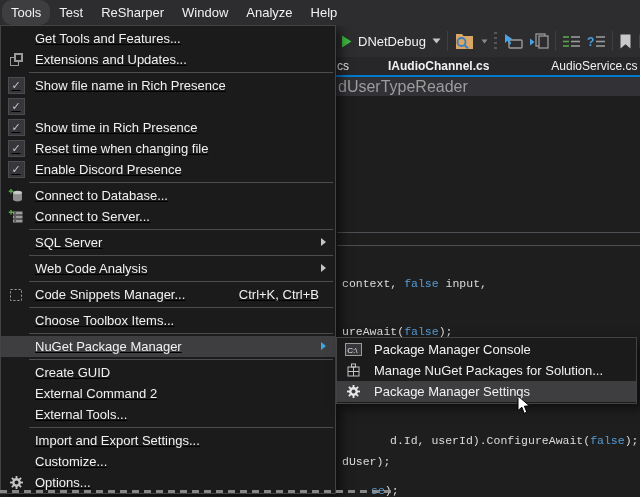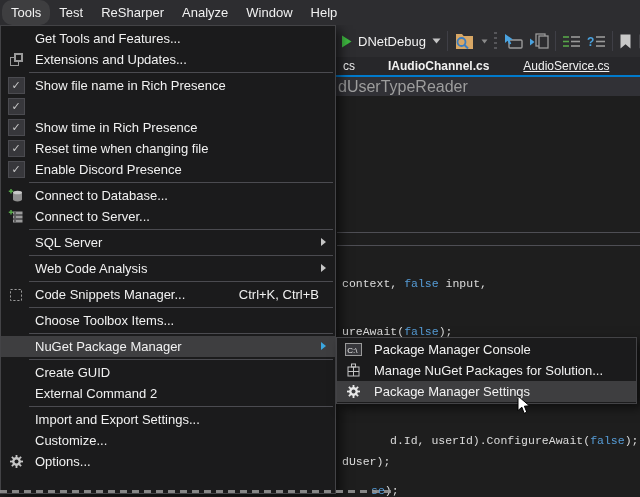--- a/index.html
+++ b/index.html
@@ -23,35 +23,35 @@
   .toolbar{position:absolute;left:336px;top:25px;width:304px;height:32px;display:flex;align-items:center;
            gap:6px;padding-left:5px;overflow:hidden;z-index:1;}
   .tlabel{font-size:13px;color:#f1f1f1;white-space:nowrap;}
   .tsep{width:1px;height:20px;background:#3f3f46;flex:0 0 1px;}
   .tdots{width:3px;height:18px;flex:0 0 3px;background:repeating-linear-gradient(180deg,#56565a 0 2px,transparent 2px 5px);}
   .icn{display:inline-flex;align-items:center;flex:0 0 auto;}
 
   
   .tabbar{position:absolute;left:336px;top:57px;width:304px;height:18px;display:flex;overflow:hidden;z-index:1;}
   .tab{font-size:12px;color:#f1f1f1;line-height:18px;white-space:nowrap;}
-  .tab-0{width:18px;overflow:hidden;padding-left:1px;flex:0 0 18px;text-align:right;}
+  .tab-0{width:18px;overflow:hidden;padding-left:1px;flex:0 0 18px;}
   .tab-1{margin-left:33px;font-weight:bold;}
-  .tab-2{margin-left:34px;text-decoration:underline;}
+  .tab-2{margin-left:62px;}
 
   
   .editor{position:absolute;inset:0;z-index:2;}
   .codeline{position:absolute;font-family:"Liberation Mono","DejaVu Sans Mono",monospace;
             font-size:11.5px;line-height:14px;white-space:pre;}
   .tk-plain{color:#dcdcdc;}
   .tk-keyword{color:var(--kw,#569cd6);}
   .hline{position:absolute;left:337px;width:303px;height:1px;background:#4e4e54;}
 
   
   .dropdown{position:absolute;left:0;top:25px;width:334px;height:465px;background:#1b1b1c;
-            border:1px solid #434346;padding-top:2px;box-shadow:5px 4px 10px rgba(0,0,0,.55);z-index:10;}
+            border:1px solid #434346;padding-top:2px;box-shadow:5px 4px 10px rgba(0,0,0,.55);z-index:10;text-decoration:underline;}
   .submenu{position:absolute;left:336px;top:337px;width:299px;height:63px;background:#1b1b1c;
            border:1px solid #434346;padding:1px 0;box-shadow:5px 4px 10px rgba(0,0,0,.55);z-index:12;}
   .menu-row{height:21px;display:flex;align-items:center;position:relative;color:#f1f1f1;font-size:13px;cursor:default;}
   .menu-row.highlight{background:#3e3e40;}
   .gutter{flex:0 0 30px;width:30px;display:flex;justify-content:center;align-items:center;}
   .submenu .gutter{flex:0 0 32px;width:32px;}
   .chk{width:15px;height:15px;background:#37373b;border:1px solid #4b4b50;color:#c8c8c8;
        font-size:11px;line-height:14px;text-align:center;}
   .mlabel{margin-left:4px;white-space:nowrap;}
   .submenu .mlabel{margin-left:5px;}
@@ -73,22 +73,22 @@
   <div class="tabstrip-bg"></div>
   <div class="blueline"></div>
   <div class="crumbbar">
     <span class="crumbtext">dUserTypeReader</span>
   </div>
 
   <div id="menubar" class="menubar">
       <div class="mb-item open">Tools</div>
       <div class="mb-item">Test</div>
       <div class="mb-item">ReSharper</div>
+      <div class="mb-item">Window</div>
       <div class="mb-item">Analyze</div>
-      <div class="mb-item">Window</div>
       <div class="mb-item">Help</div>
     </div>
   <div id="toolbar" class="toolbar">
       <span class="icn">
         <svg width="11" height="13" viewBox="0 0 11 13">
           <path d="M1 0.5 L10.5 6.5 L1 12.5 Z" fill="#3fba41"></path>
         </svg>
       </span>
       <span class="tlabel">DNetDebug</span>
       <span class="icn">
@@ -294,20 +294,24 @@
       </div>
       <div class="menu-sep"></div>
       <div class="menu-row">
         <span class="gutter"></span>
         <span class="mlabel">Create GUID</span>
       </div>
       <div class="menu-row">
         <span class="gutter"></span>
         <span class="mlabel">External Command 2</span>
       </div>
+      <div class="menu-row">
+        <span class="gutter"></span>
+        <span class="mlabel">External Tools...</span>
+      </div>
       <div class="menu-sep"></div>
       <div class="menu-row">
         <span class="gutter"></span>
         <span class="mlabel">Import and Export Settings...</span>
       </div>
       <div class="menu-row">
         <span class="gutter"></span>
         <span class="mlabel">Customize...</span>
       </div>
       <div class="menu-row">

